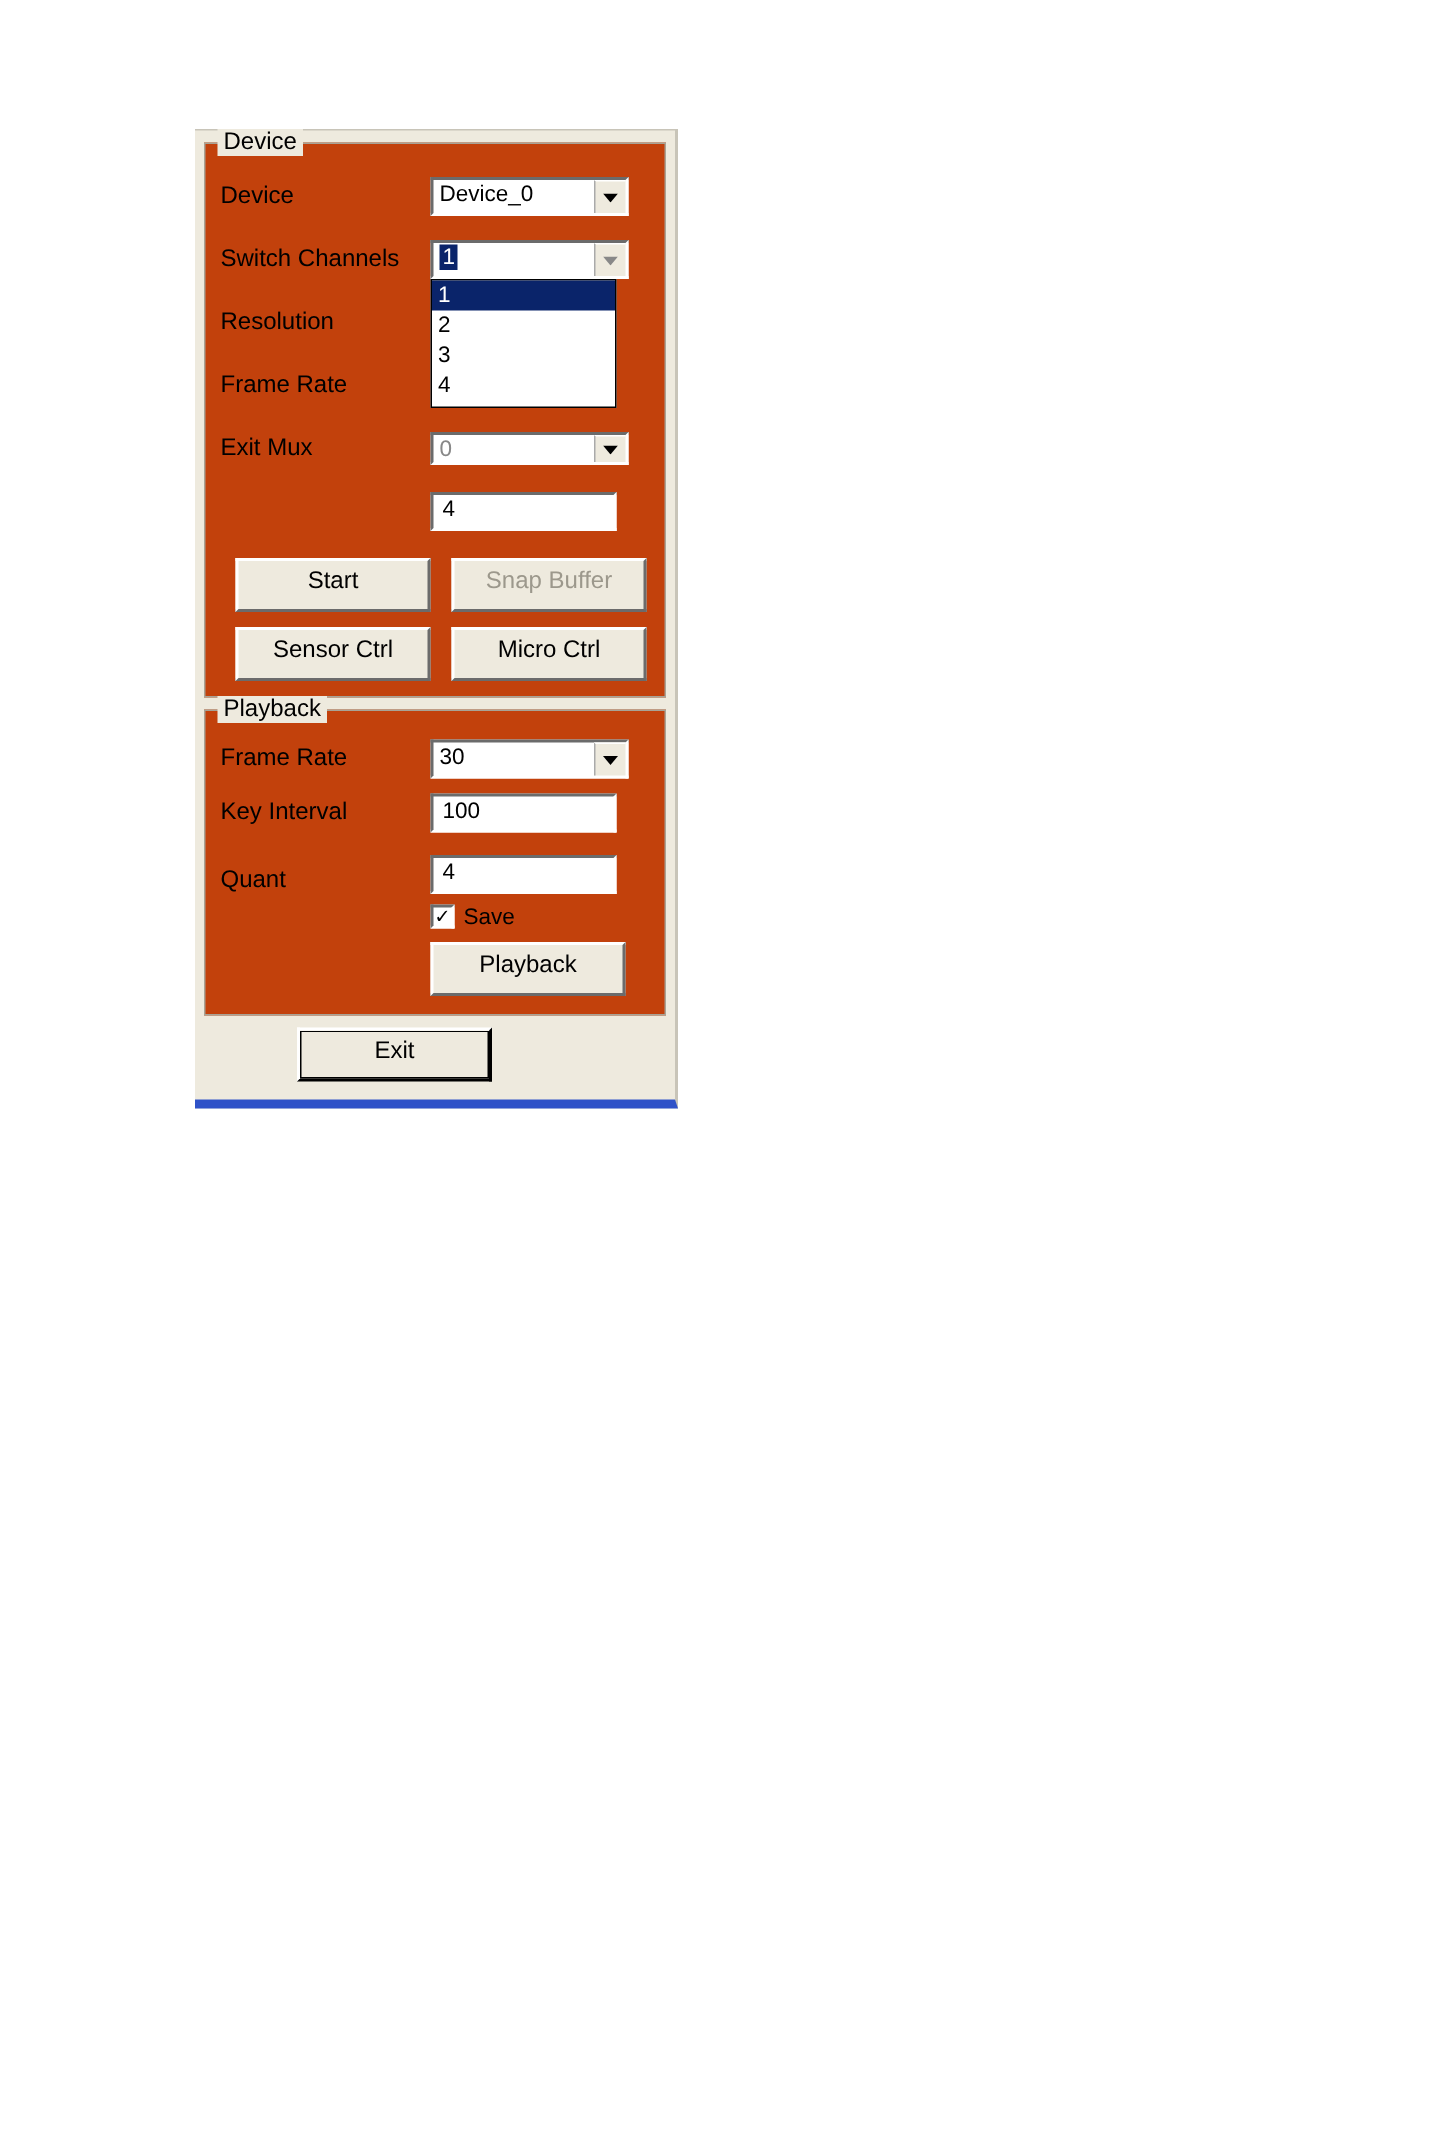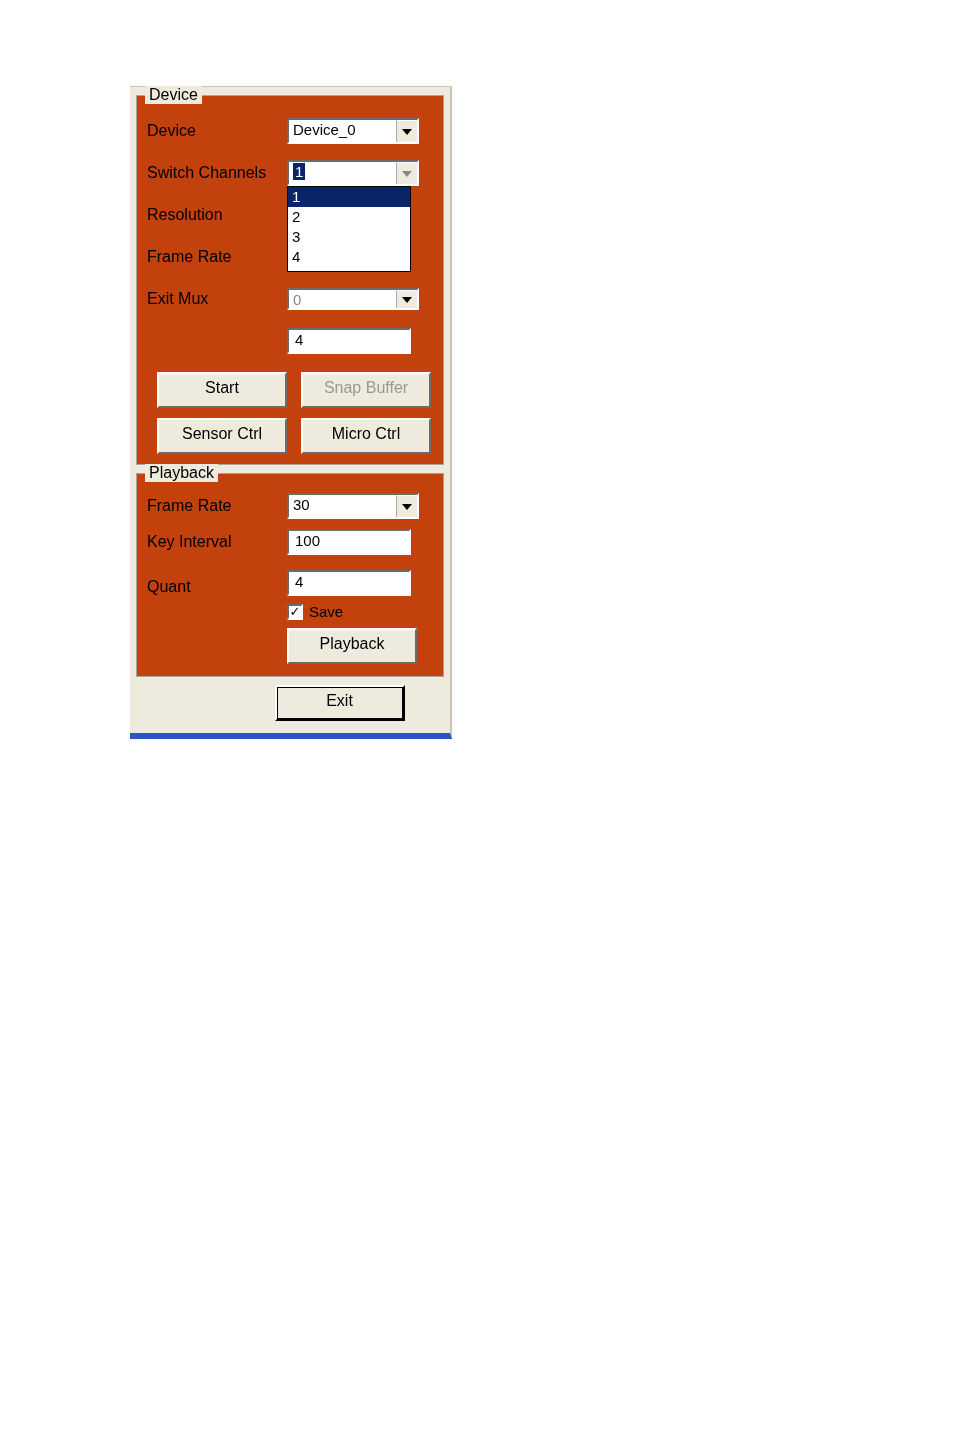--- a/index.html
+++ b/index.html
@@ -161,23 +161,23 @@
     border-bottom: 2px solid #fff;
     box-sizing: border-box;
     display: inline-flex;
     align-items: center;
     justify-content: center;
     font-size: 13px;
     line-height: 12px;
   }
   .exit-wrap {
     display: flex;
-    justify-content: center;
+    justify-content: flex-start;
     margin-top: 6px;
-    padding-left: 99px;
+    padding-left: 68px;
   }
 </style>
 </head>
 <body>
 
 <div class="panel">
 
   <div class="groupbox">
     <div class="group-title">Device</div>
 

